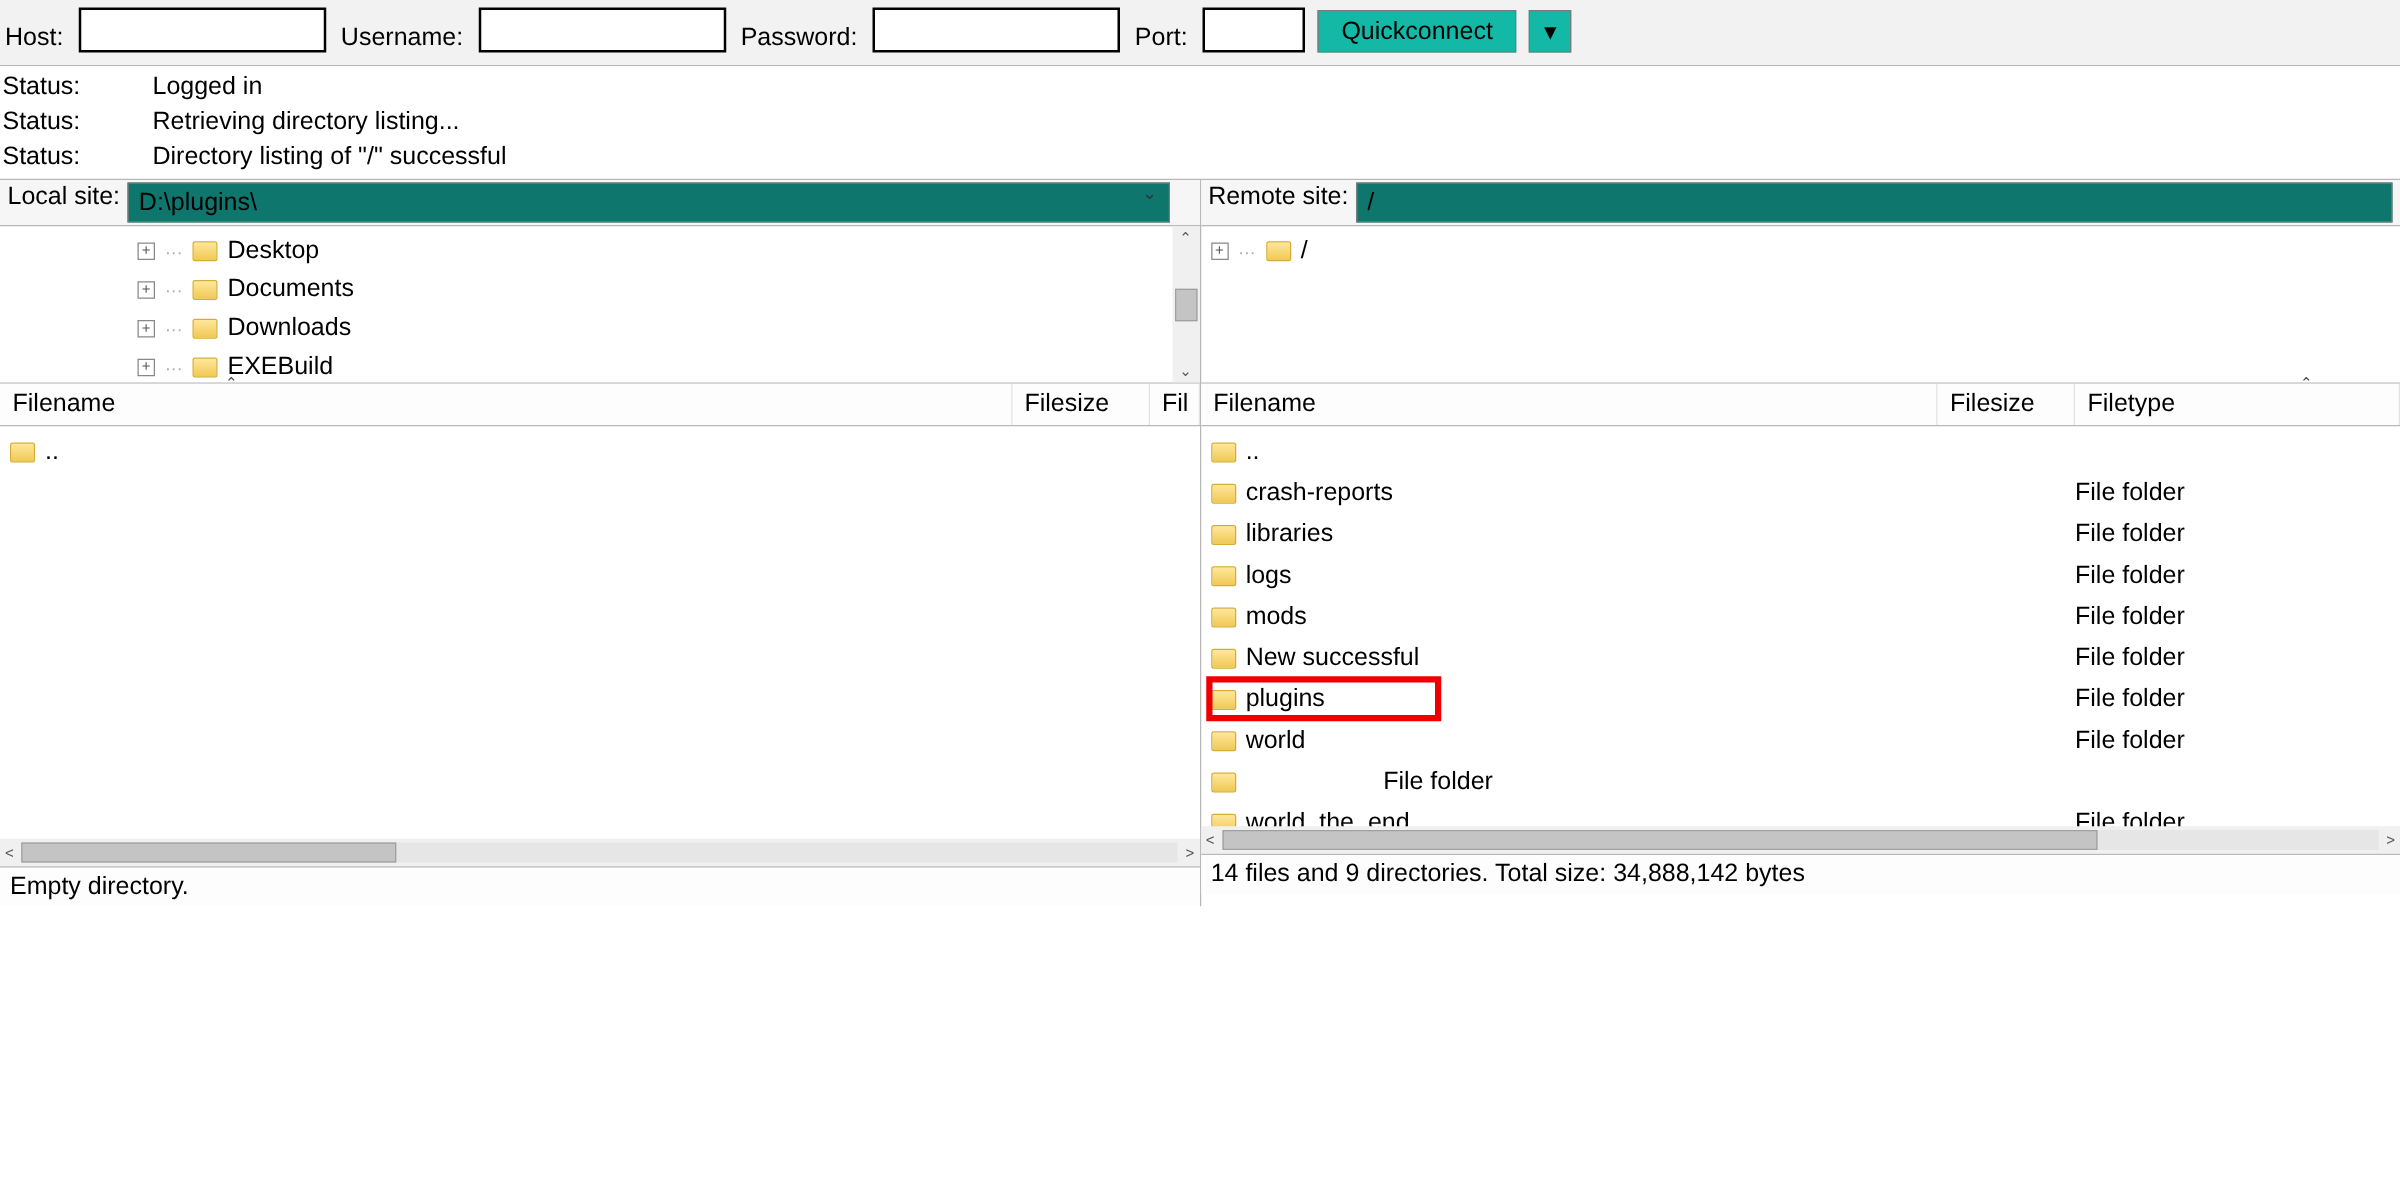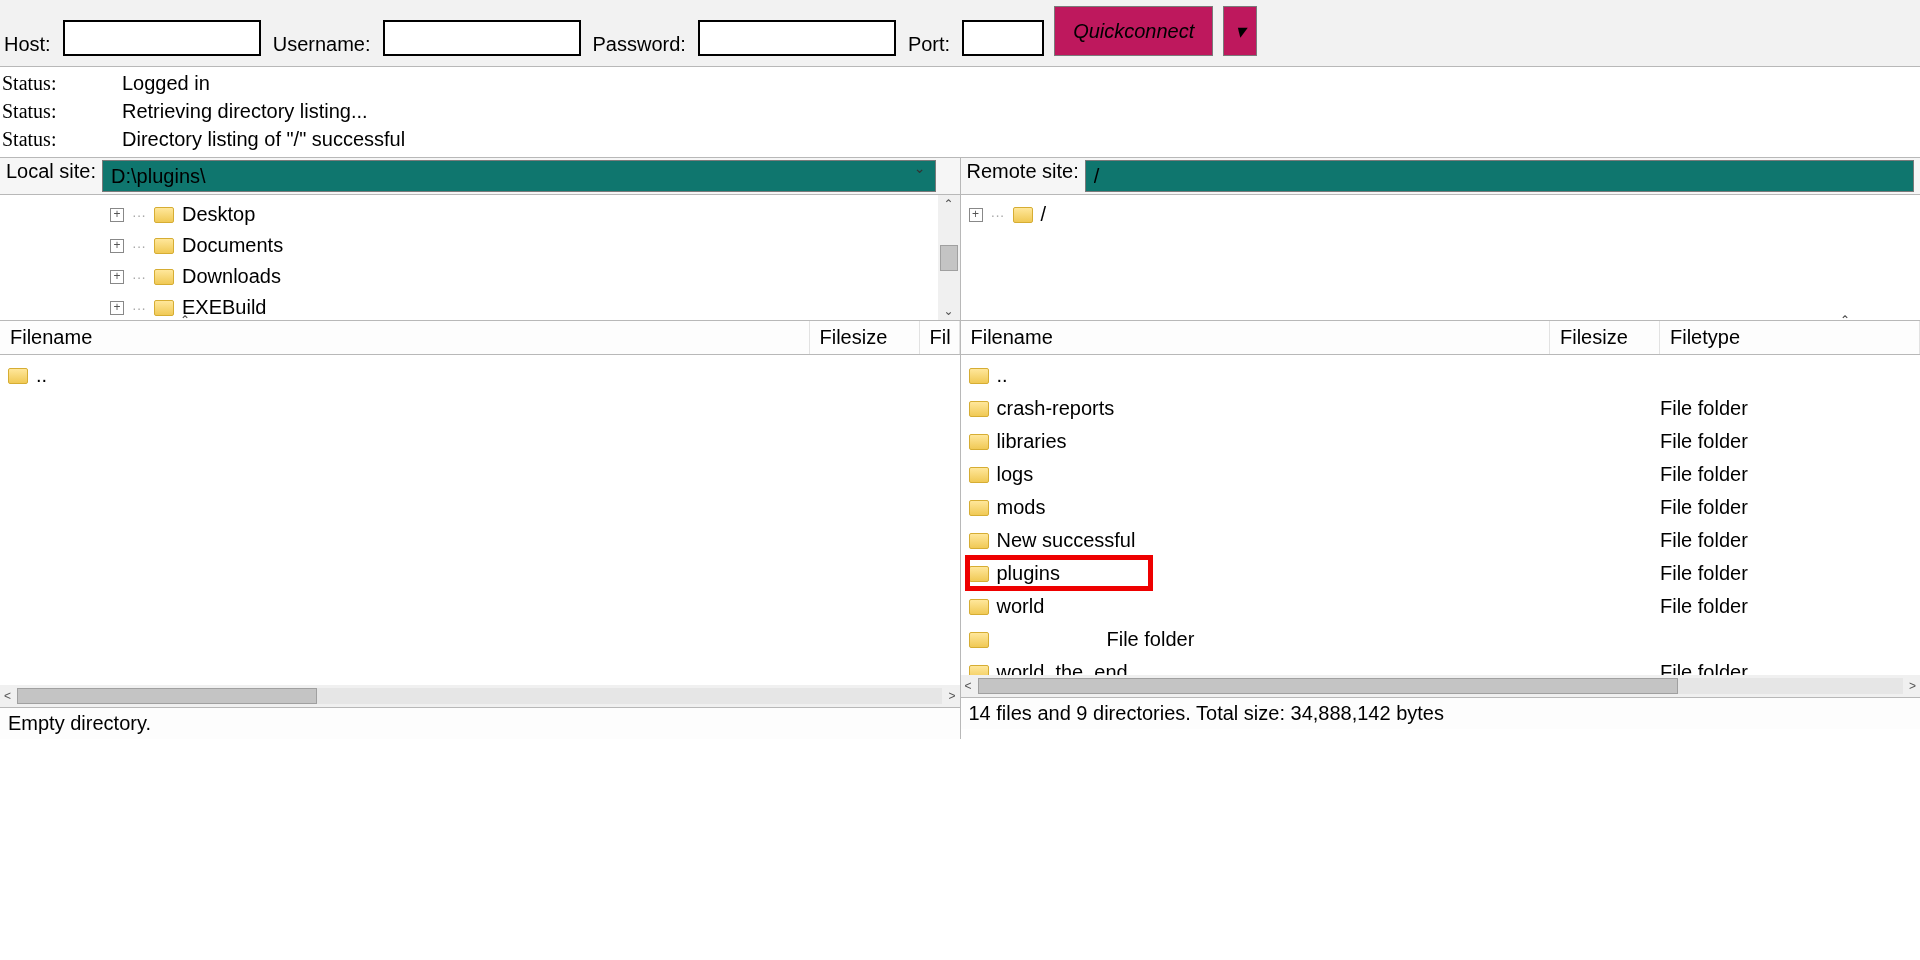--- a/index.html
+++ b/index.html
@@ -28,45 +28,44 @@
   border: 2px solid #000;
   background: #fff;
   padding: 2px 4px;
   font-size: 18px;
 }
 .host-in { width: 198px; }
 .user-in { width: 198px; }
 .pass-in { width: 198px; }
 .port-in { width: 82px; }
 .btn {
-  height: 50px;
+  height: 34px;
   padding: 0 18px;
-  background: #be185d;
+  background: #14b8a6;
   border: 1px solid #7a7a7a;
   font-size: 20px;
   cursor: pointer;
-  font-style: italic;
 }
 .btn-drop {
   width: 34px;
   padding: 0;
   display: flex;
   align-items: center;
   justify-content: center;
 }
 
 
 .log {
   padding: 2px 2px 4px 2px;
   background: #fff;
   border-bottom: 1px solid #b8b8b8;
   line-height: 28px;
 }
 .log-row { display: flex; }
-.log-label { width: 120px; font-family: Liberation Serif, serif; }
+.log-label { width: 120px; }
 .log-msg { }
 
 
 .panes { display: flex; }
 .pane { flex: 1; border-right: 1px solid #b8b8b8; }
 .pane:last-child { border-right: none; }
 
 .sitebar {
   display: flex;
   align-items: flex-start;

